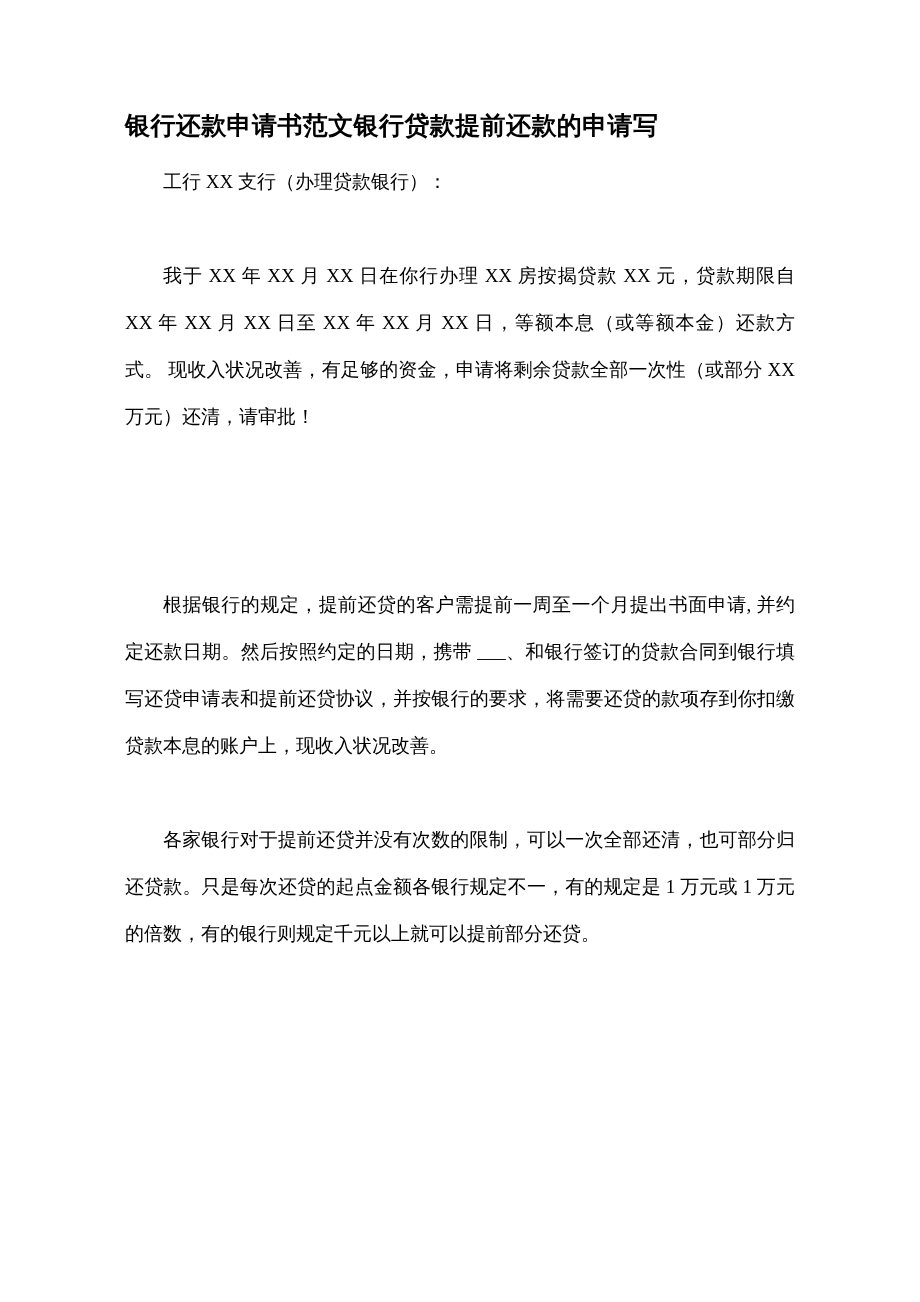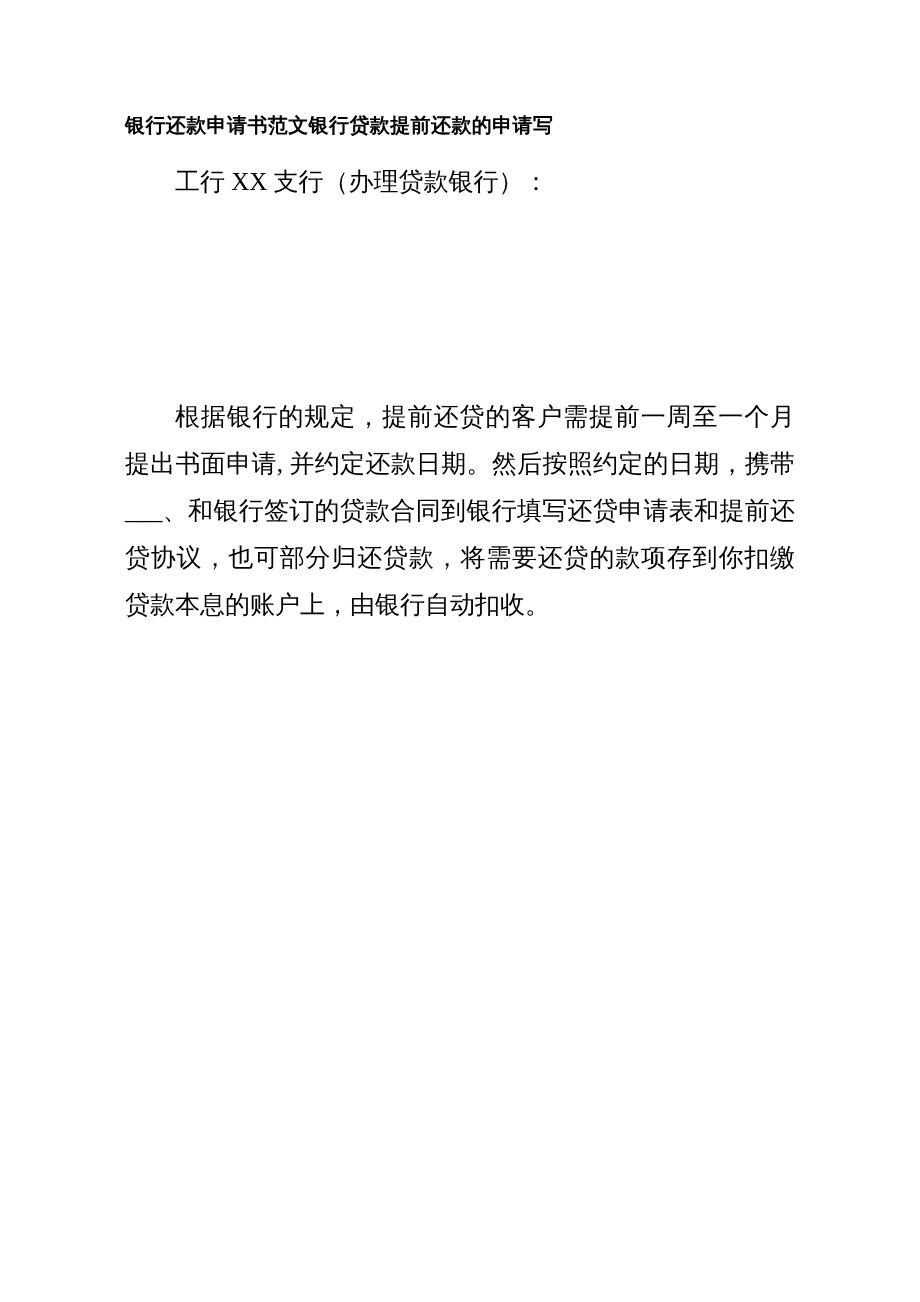--- a/index.html
+++ b/index.html
@@ -17,28 +17,28 @@
   .page {
     width: 920px;
     height: 1302px;
     box-sizing: border-box;
     padding: 108px 125px 0 125px;
     position: relative;
   }
   .doc-title {
     font-family: "Liberation Sans", "DejaVu Sans", sans-serif;
     font-weight: bold;
-    font-size: 20px;
+    font-size: 25px;
     line-height: 34px;
     text-align: left;
     margin: 0 0 16px 0;
     letter-spacing: 0.4px;
   }
   .para {
-    font-size: 25px;
+    font-size: 19px;
     line-height: 47px;
     text-align: justify;
     text-justify: inter-ideograph;
     margin: 0;
     text-indent: 2em;
   }
   .spacer-line {
     height: 47px;
   }
 </style>
@@ -46,27 +46,29 @@
 <body>
 
 <div class="page">
 
   <h1 class="doc-title">银行还款申请书范文银行贷款提前还款的申请写</h1>
 
   <p class="para">工行 XX 支行（办理贷款银行）：</p>
 
   <div class="spacer-line"></div>
 
+  <p class="para">我于 XX 年 XX 月 XX 日在你行办理 XX 房按揭贷款 XX 元，贷款期限自 XX 年 XX 月 XX 日至 XX 年 XX 月 XX 日，等额本息（或等额本金）还款方式。 现收入状况改善，有足够的资金，申请将剩余贷款全部一次性（或部分 XX 万元）还清，请审批！</p>
 
   <div class="spacer-line"></div>
 
 
   <div class="spacer-line"></div>
 
 
   <div class="spacer-line"></div>
 
-  <p class="para">根据银行的规定，提前还贷的客户需提前一周至一个月提出书面申请, 并约定还款日期。然后按照约定的日期，携带 ___、和银行签订的贷款合同到银行填写还贷申请表和提前还贷协议，也可部分归还贷款，将需要还贷的款项存到你扣缴贷款本息的账户上，由银行自动扣收。</p>
+  <p class="para">根据银行的规定，提前还贷的客户需提前一周至一个月提出书面申请, 并约定还款日期。然后按照约定的日期，携带 ___、和银行签订的贷款合同到银行填写还贷申请表和提前还贷协议，并按银行的要求，将需要还贷的款项存到你扣缴贷款本息的账户上，现收入状况改善。</p>
 
   <div class="spacer-line"></div>
 
+  <p class="para">各家银行对于提前还贷并没有次数的限制，可以一次全部还清，也可部分归还贷款。只是每次还贷的起点金额各银行规定不一，有的规定是 1 万元或 1 万元的倍数，有的银行则规定千元以上就可以提前部分还贷。</p>
 
 </div>
 
 </body></html>

